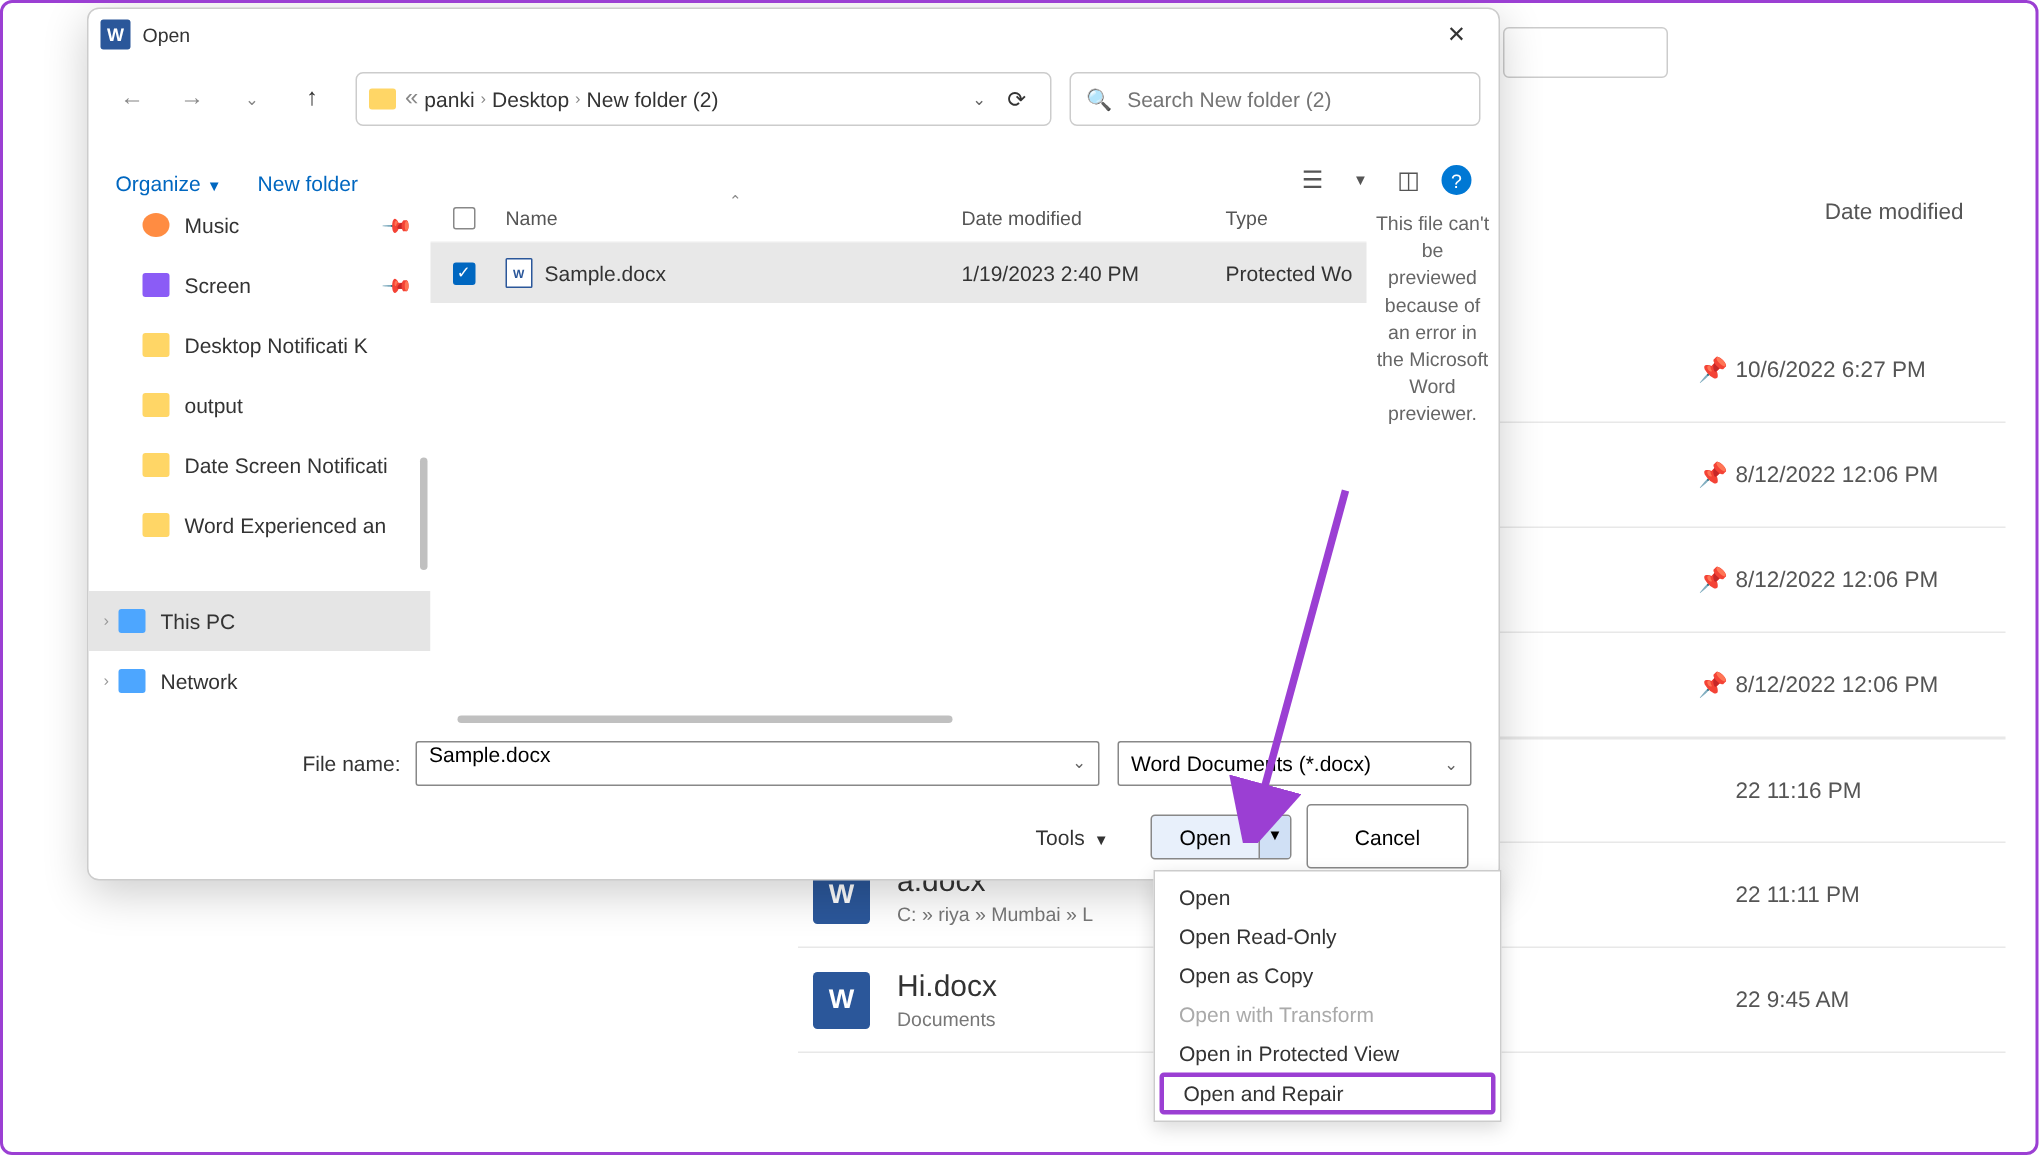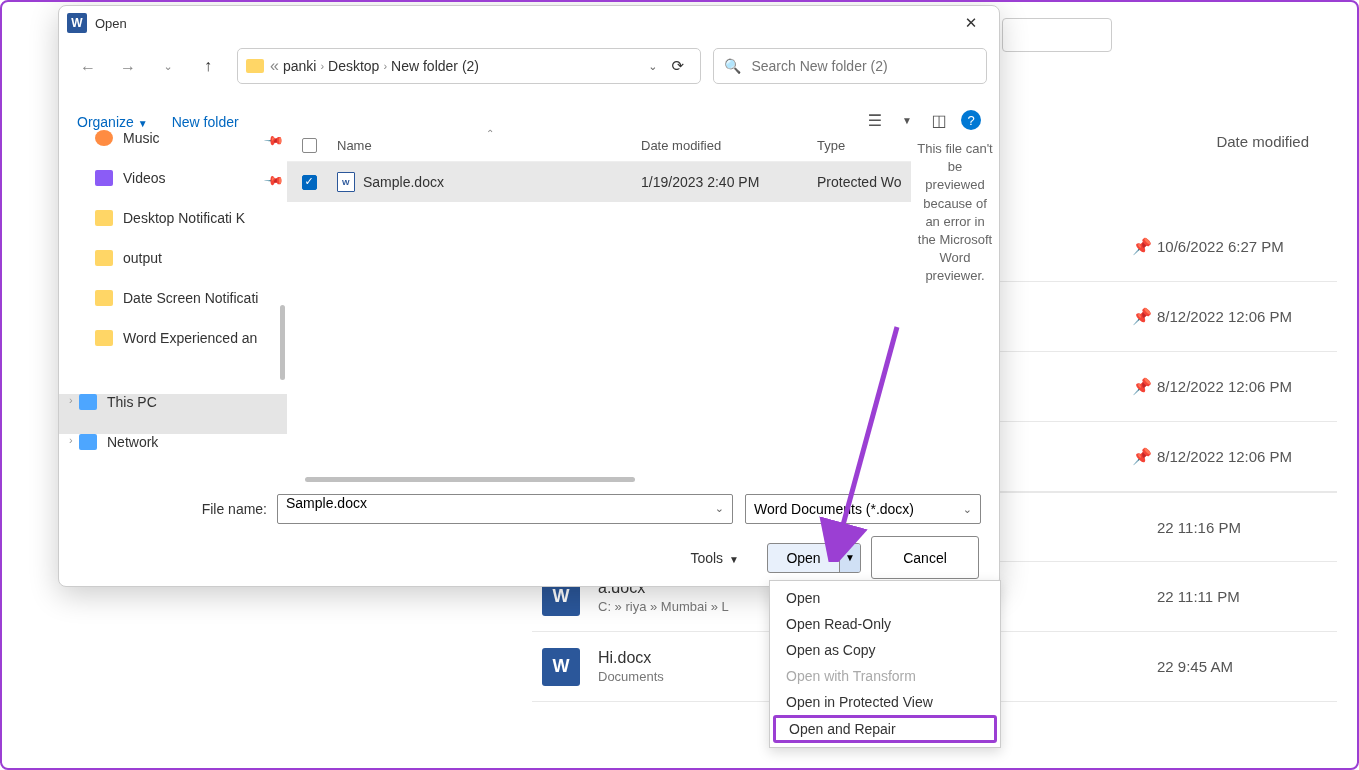--- a/index.html
+++ b/index.html
@@ -5,21 +5,21 @@
 * { box-sizing: border-box; margin: 0; padding: 0; font-family: "Segoe UI", Arial, sans-serif; }
 body { width: 1359px; height: 770px; background: #fff; position: relative; overflow: hidden; border: 2px solid #9b3fd3; border-radius: 8px; }
 
 
 .bg-area { position: absolute; top: 0; left: 0; right: 0; bottom: 0; padding-top: 20px; }
 .bg-searchbox { position: absolute; top: 16px; right: 245px; width: 110px; height: 34px; border: 1px solid #ccc; border-radius: 4px; }
 .bg-header { position: absolute; top: 131px; right: 48px; color: #555; font-size: 15px; }
 .bg-files { position: absolute; top: 210px; left: 530px; right: 20px; }
 .bg-file-row { display: flex; align-items: center; height: 70px; border-bottom: 1px solid #e8e8e8; padding: 0 10px; }
 .bg-file-main { flex: 1; }
-.bg-file-name { font-size: 16px; color: #333; }
+.bg-file-name { font-size: 20px; color: #333; }
 .bg-file-path { font-size: 13px; color: #777; margin-top: 2px; }
 .bg-file-pin { width: 30px; color: #666; text-align: center; }
 .bg-file-date { width: 170px; font-size: 15px; color: #555; }
 .bg-file-icon { width: 38px; height: 38px; margin-right: 18px; background: #2b579a; border-radius: 3px; position: relative; display: flex; align-items: center; justify-content: center; }
 .bg-file-icon::before { content: "W"; color: #fff; font-weight: bold; font-size: 18px; }
 
 
 .dialog { position: absolute; top: 3px; left: 56px; width: 942px; height: 582px; background: #fff; border: 1px solid #ccc; border-radius: 8px; box-shadow: 0 8px 30px rgba(0,0,0,0.2); }
 .dlg-titlebar { height: 34px; display: flex; align-items: center; padding: 0 8px; }
 .word-icon { width: 20px; height: 20px; background: #2b579a; color: #fff; font-size: 12px; font-weight: bold; display: flex; align-items: center; justify-content: center; margin-right: 8px; border-radius: 2px; }
@@ -41,21 +41,21 @@
 
 .dlg-toolbar { height: 38px; display: flex; align-items: flex-end; padding: 0 18px; }
 .tb-link { color: #0067c0; font-size: 14px; cursor: pointer; margin-right: 24px; }
 .tb-link .dd { font-size: 10px; margin-left: 4px; }
 .tb-right { margin-left: auto; display: flex; gap: 12px; align-items: center; }
 .tb-icon { width: 20px; height: 20px; display: flex; align-items: center; justify-content: center; color: #555; cursor: pointer; }
 .help-icon { width: 20px; height: 20px; border-radius: 50%; background: #0078d4; color: #fff; font-size: 13px; display: flex; align-items: center; justify-content: center; }
 
 .dlg-body { display: flex; height: 352px; }
 .sidebar { width: 228px; border-right: none; position: relative; overflow: hidden; }
-.sb-item { height: 40px; display: flex; padding-left: 36px; font-size: 14px; color: #333; cursor: pointer; position: relative; }
+.sb-item { height: 40px; display: flex; align-items: center; padding-left: 36px; font-size: 14px; color: #333; cursor: pointer; position: relative; }
 .sb-item.indent { padding-left: 20px; }
 .sb-icon { width: 18px; height: 16px; margin-right: 10px; border-radius: 2px; flex-shrink: 0; }
 .sb-icon.music { background: #ff8c42; border-radius: 50%; }
 .sb-icon.videos { background: #8b5cf6; }
 .sb-icon.folder { background: #ffd666; }
 .sb-icon.pc { background: #4da6ff; }
 .sb-icon.net { background: #4da6ff; }
 .sb-pin { margin-left: auto; margin-right: 14px; color: #888; font-size: 13px; transform: rotate(45deg); }
 .sb-item.selected { background: #e5e5e5; }
 .sb-chevron { position: absolute; left: 10px; color: #999; font-size: 11px; }
@@ -208,21 +208,21 @@
 
   <div class="dlg-body">
     <div class="sidebar">
       <div class="sb-item">
           <div class="sb-icon music"></div>
           <span>Music</span>
           <span class="sb-pin">📌</span>
         </div>
       <div class="sb-item">
           <div class="sb-icon videos"></div>
-          <span>Videos</span>
+          <span>Screen</span>
           <span class="sb-pin">📌</span>
         </div>
       <div class="sb-item">
           <div class="sb-icon folder"></div>
           <span>Desktop Notificati K</span>
         </div>
       <div class="sb-item">
           <div class="sb-icon folder"></div>
           <span>output</span>
         </div>

